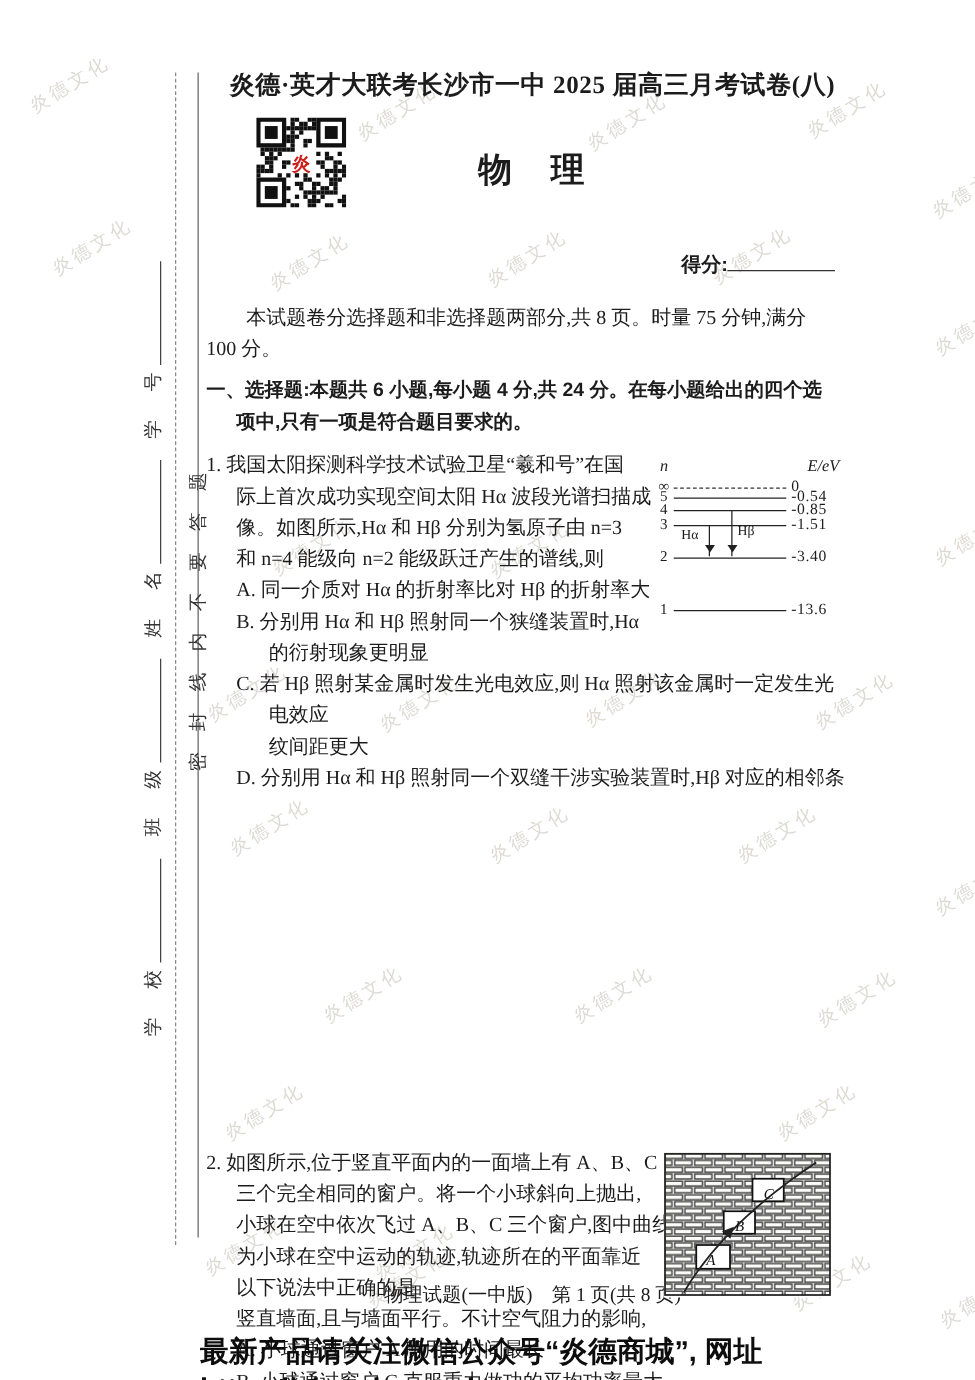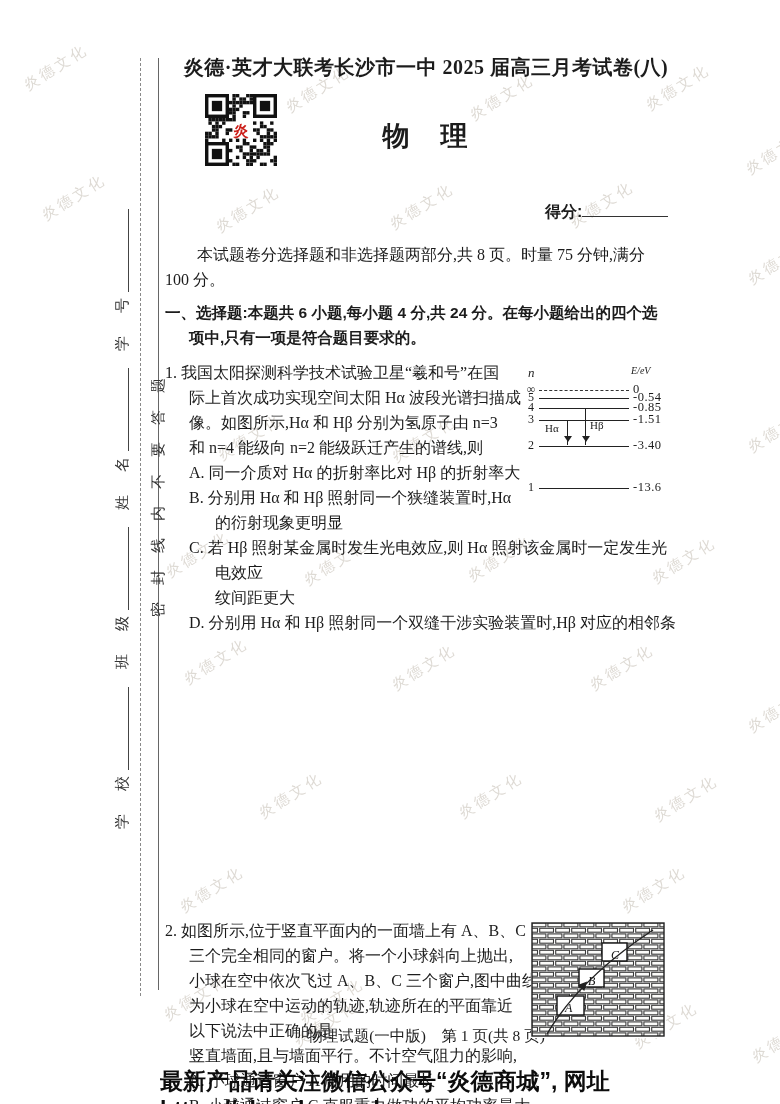--- a/index.html
+++ b/index.html
@@ -36,21 +36,21 @@
   .subject{top:118px;text-align:center;font-family:"Liberation Sans","DejaVu Sans",sans-serif;
            font-weight:bold;font-size:27px;letter-spacing:2px;}
   .score{top:202px;left:380px;width:142px;font-family:"Liberation Sans","DejaVu Sans",sans-serif;
          font-weight:bold;font-size:16px;}
   .score .fill{display:inline-block;width:86px;height:14px;border-bottom:1px solid #333;}
 
   .q{position:relative;}
   
   .fig1{position:absolute;left:360px;top:8px;width:162px;height:134px;background:#fff;z-index:2;font-style:italic;}
   .fig1 .axn{position:absolute;left:3px;top:-3px;font-size:13px;}
-  .fig1 .axe{position:absolute;left:106px;top:-3px;font-size:10px;}
+  .fig1 .axe{position:absolute;left:121px;top:-3px;font-size:13px;}
   .fig1 .nlab{position:absolute;left:0;width:12px;text-align:center;font-size:12px;font-style:normal;}
   .fig1 .elab{position:absolute;left:108px;font-size:12.5px;font-style:normal;letter-spacing:.5px;}
   .fig1 .bar{position:absolute;left:14px;width:90px;border-top:1.6px solid #222;}
   .fig1 .bar.dashed{border-top:1.4px dashed #333;}
   .fig1 .arr{position:absolute;width:0;border-left:1.3px solid #222;z-index:3;}
   .fig1 .arr:after{content:"";position:absolute;left:-4.5px;bottom:-1px;
        border:4px solid transparent;border-top:6px solid #222;}
   .fig1 .tlab{position:absolute;font-size:11px;font-style:normal;}
   .fig2{position:absolute;left:366px;top:4px;width:135px;height:116px;z-index:2;background:#fff;}
 

